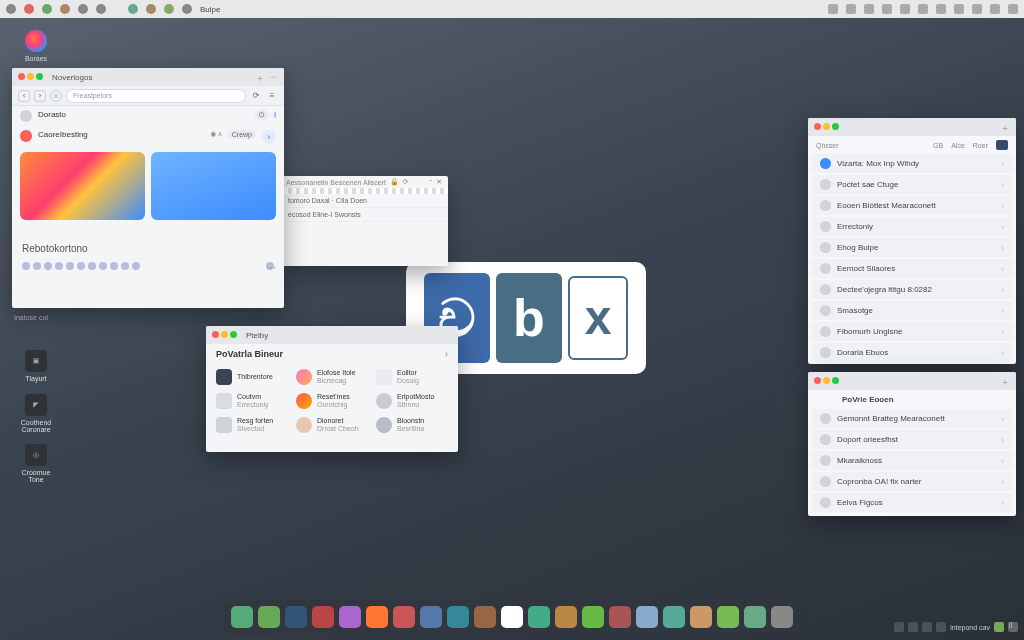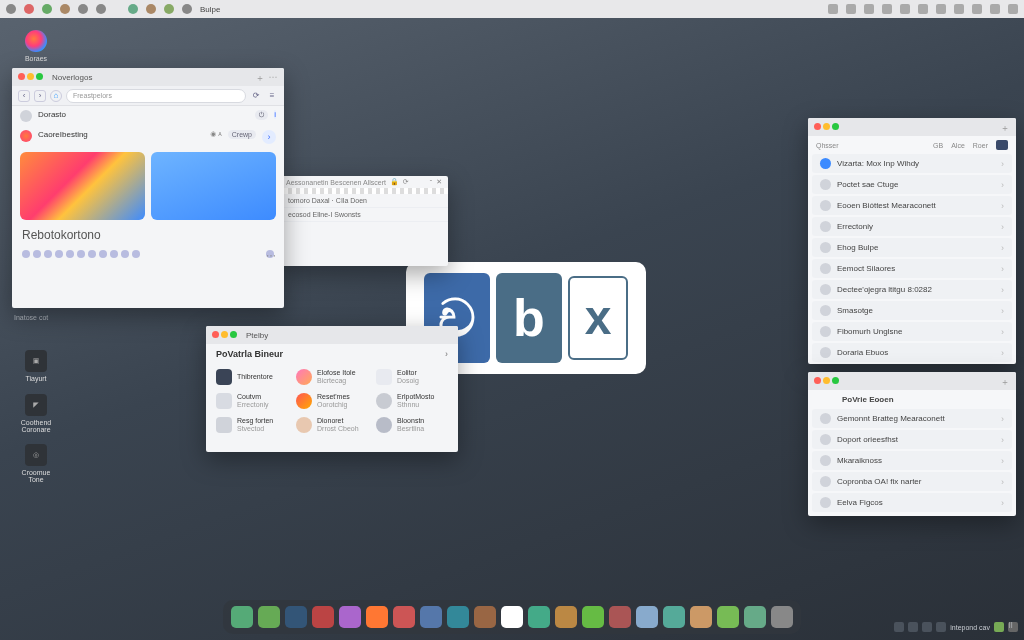--- a/index.html
+++ b/index.html
@@ -32,21 +32,21 @@
 .urlbar .addr { flex: 1; height: 14px; background: #fff; border: 1px solid #d8dae0; border-radius: 8px; padding: 0 6px; font-size: 7px; color: #999; display: flex; align-items: center; }
 .brow { display: flex; align-items: flex-start; padding: 4px 8px; gap: 6px; font-size: 8px; }
 .brow .av { width: 12px; height: 12px; border-radius: 50%; background: #d0d3da; }
 .brow .fl { flex: 1; }
 .brow .pill { font-size: 7px; padding: 1px 4px; background: #e8eaf0; border-radius: 6px; color: #667; }
 .brow .go { width: 14px; height: 14px; border-radius: 50%; background: #e3ecff; color: #3a6cff; display: flex; align-items: center; justify-content: center; font-size: 9px; }
 .thumbs { display: flex; gap: 6px; padding: 4px 8px; }
 .thumb { flex: 1; height: 68px; border-radius: 6px; }
 .thumb.a { background: linear-gradient(135deg, #ff8c3d, #ff3d6e 40%, #ffc33d 55%, #3d8bff); }
 .thumb.b { background: linear-gradient(160deg, #6eb4ff, #3d8bff); }
-.caprow { padding: 4px 10px; font-size: 12px; color: #555; }
+.caprow { padding: 4px 10px; font-size: 10px; color: #555; margin-top: 15px; }
 .swatches { display: flex; gap: 3px; padding: 4px 10px; align-items: center; }
 .swatches span { width: 8px; height: 8px; border-radius: 50%; background: #b8bce0; }
 .swatches .more { margin-left: auto; color: #888; font-size: 10px; }
 
 
 .codewin { left: 280px; top: 176px; width: 168px; height: 90px; }
 .codewin .line { padding: 3px 8px; font-size: 7px; color: #666; border-bottom: 1px solid #eceef2; }
 .codewin .toprow { display: flex; align-items: center; padding: 2px 6px; font-size: 7px; color: #888; gap: 4px; }
 .codewin .toprow .x { margin-left: auto; }
 

